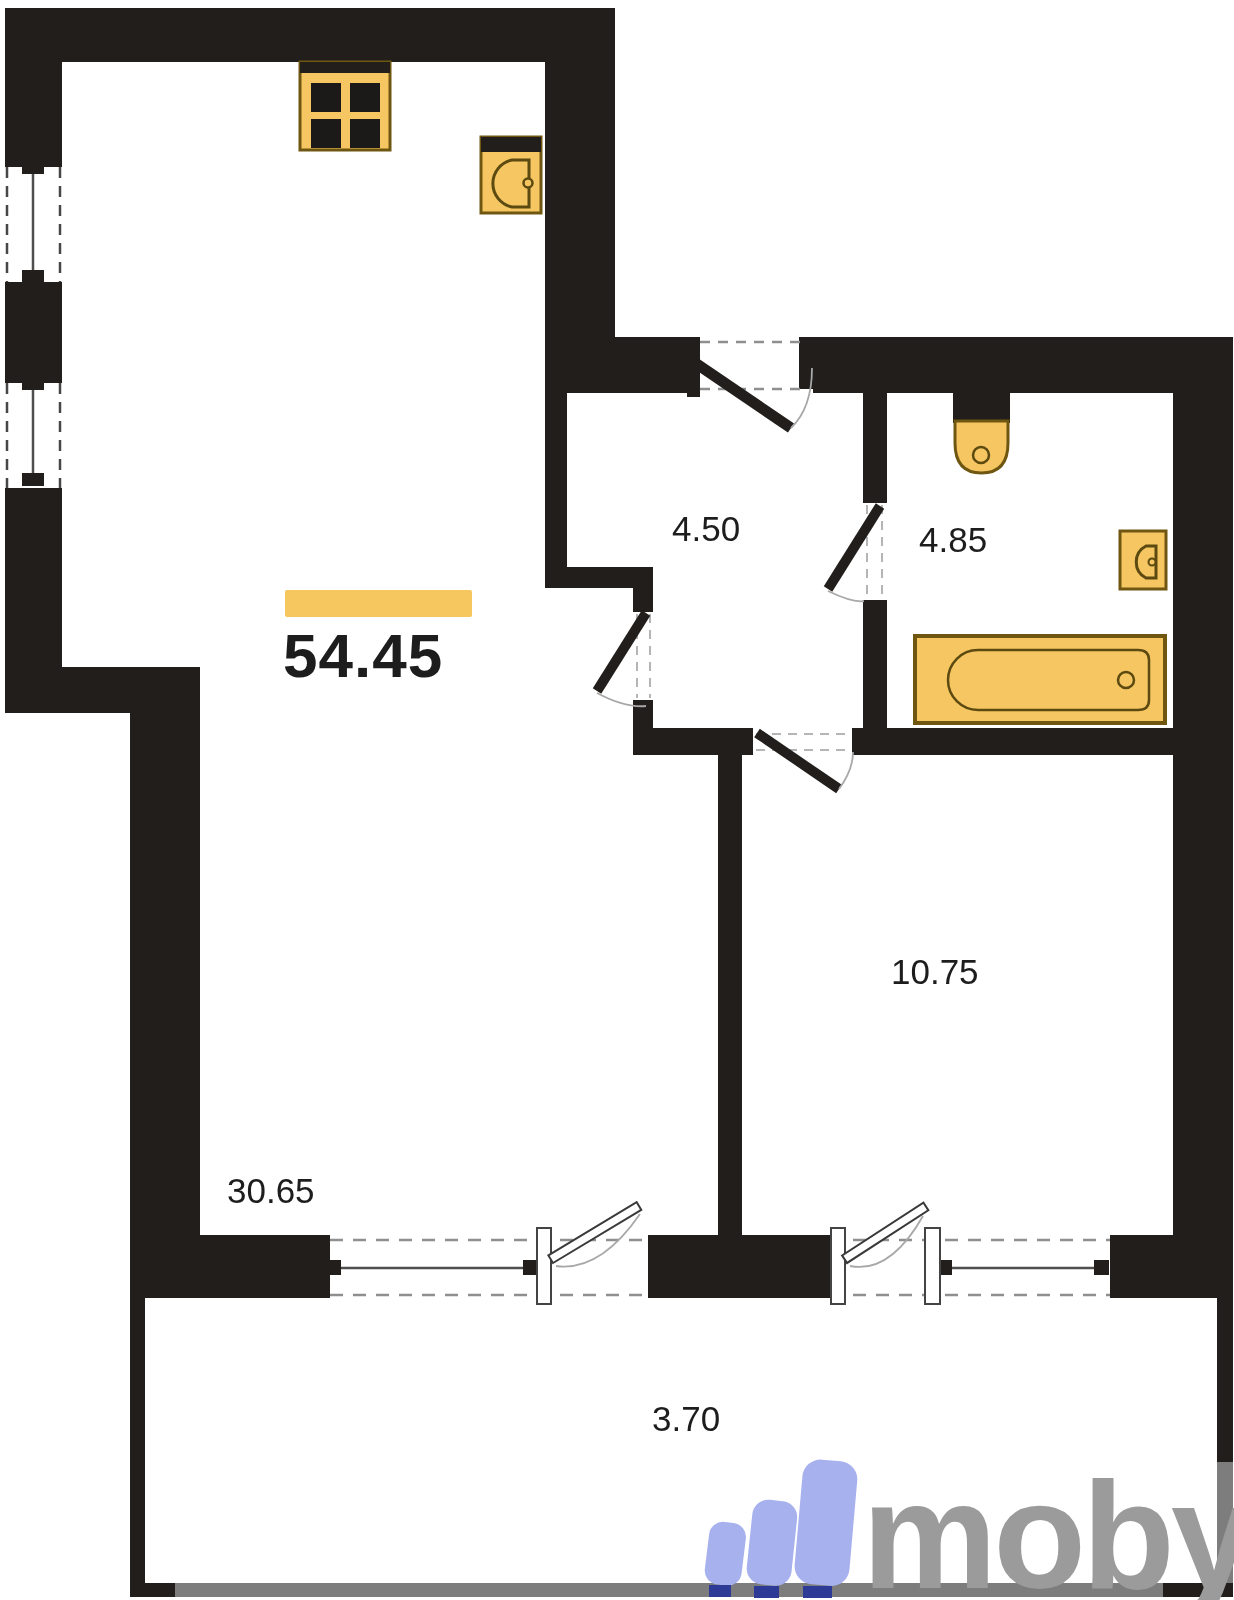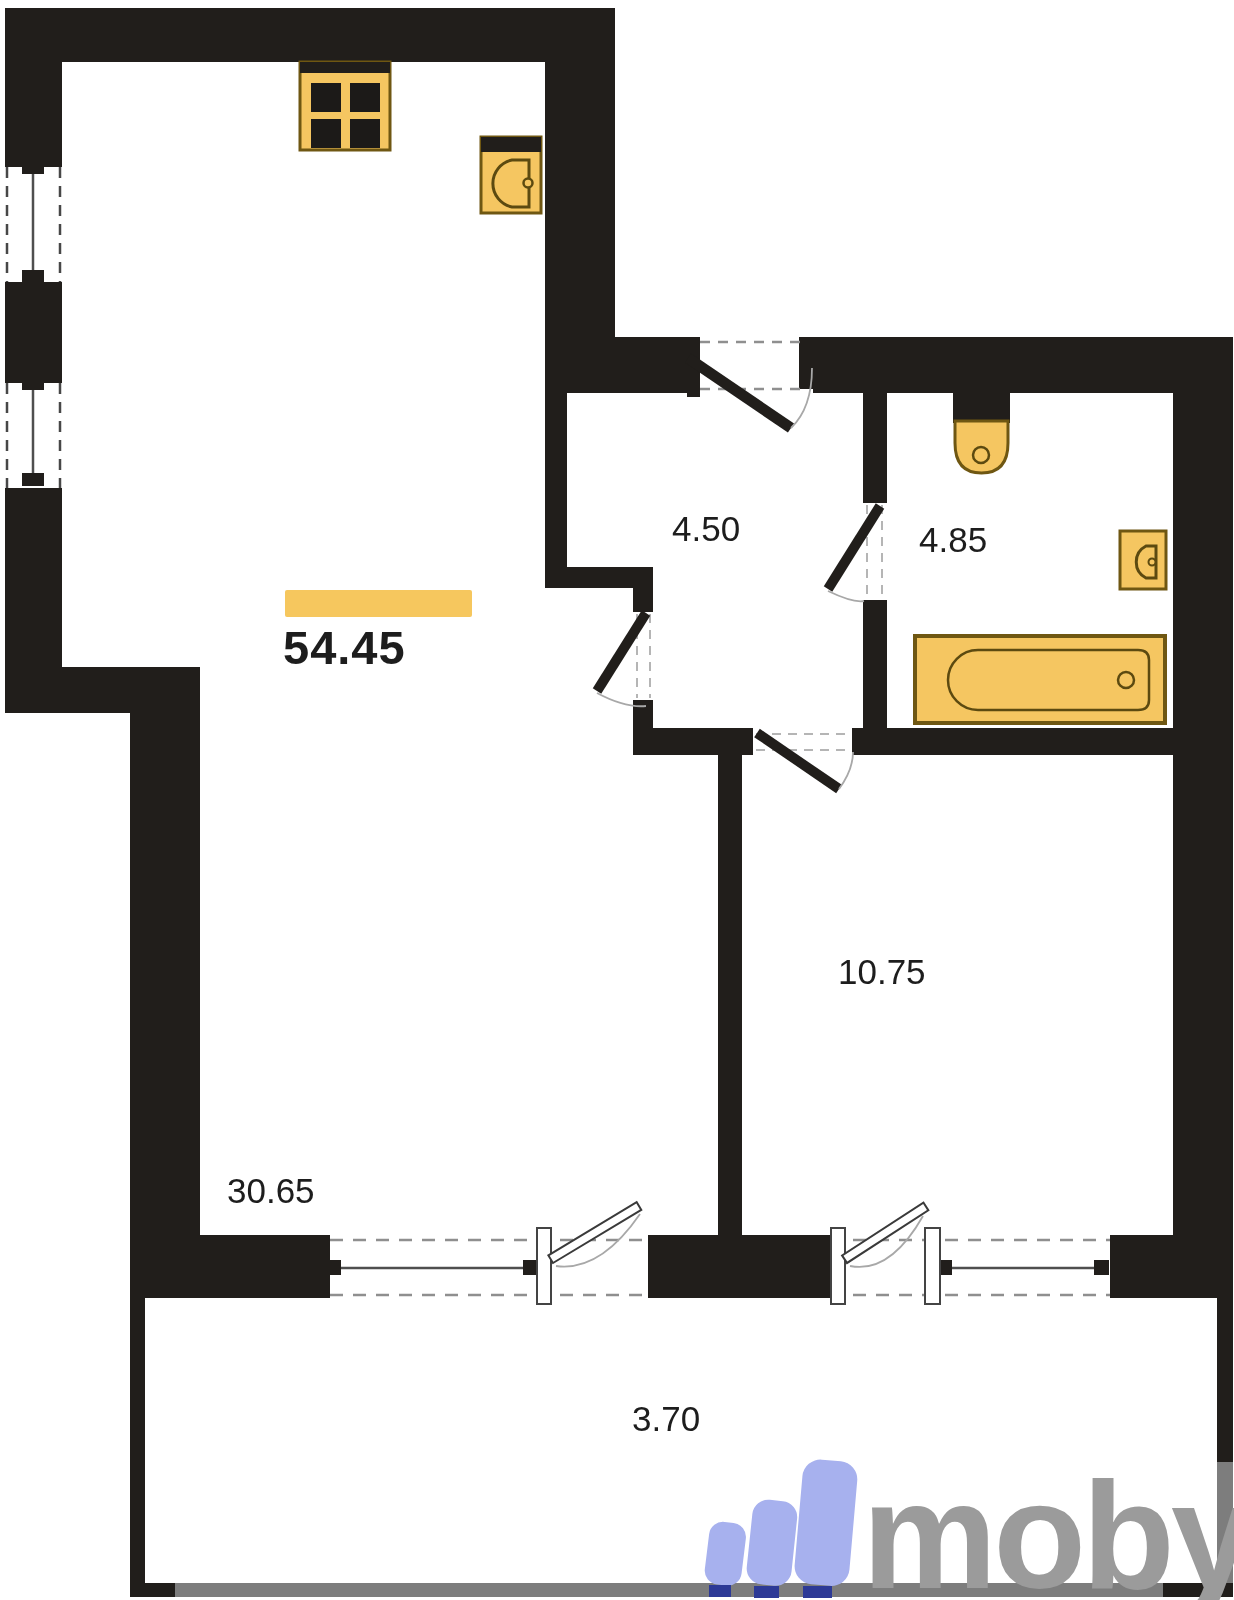--- a/index.html
+++ b/index.html
@@ -12,21 +12,21 @@
   }
   .plan-svg{position:absolute;left:0;top:0;}
   .area-label{
     position:absolute;
     color:var(--label,#1d1d1d);
     font-size:35px;
     line-height:1.1;
     white-space:nowrap;
   }
   .total-label{
-    font-size:47px;
+    font-size:62px;
     font-weight:700;
     letter-spacing:1px;
   }
   .accent-bar{
     position:absolute;
     left:285px;top:590px;width:187px;height:27px;
     background:var(--accent,#f6c75e);
     border-radius:2px;
   }
   .logo-text{
@@ -196,20 +196,20 @@
   </svg>
 
   <div class="accent-bar"></div>
 
   <div class="area-label total-label" style="left:283px;top:622px;">54.45</div>
 
   <div class="area-label" style="left:672px;top:510px;">4.50</div>
 
   <div class="area-label" style="left:919px;top:521px;">4.85</div>
 
-  <div class="area-label" style="left:838px;top:953px;">10.75</div>
+  <div class="area-label" style="left:891px;top:953px;">10.75</div>
 
   <div class="area-label" style="left:227px;top:1172px;text-align:center;">30.65</div>
 
-  <div class="area-label" style="left:632px;top:1400px;">3.70</div>
+  <div class="area-label" style="left:652px;top:1400px;">3.70</div>
 
   <div class="logo-text">moby</div>
 </div>
 
 </body></html>

